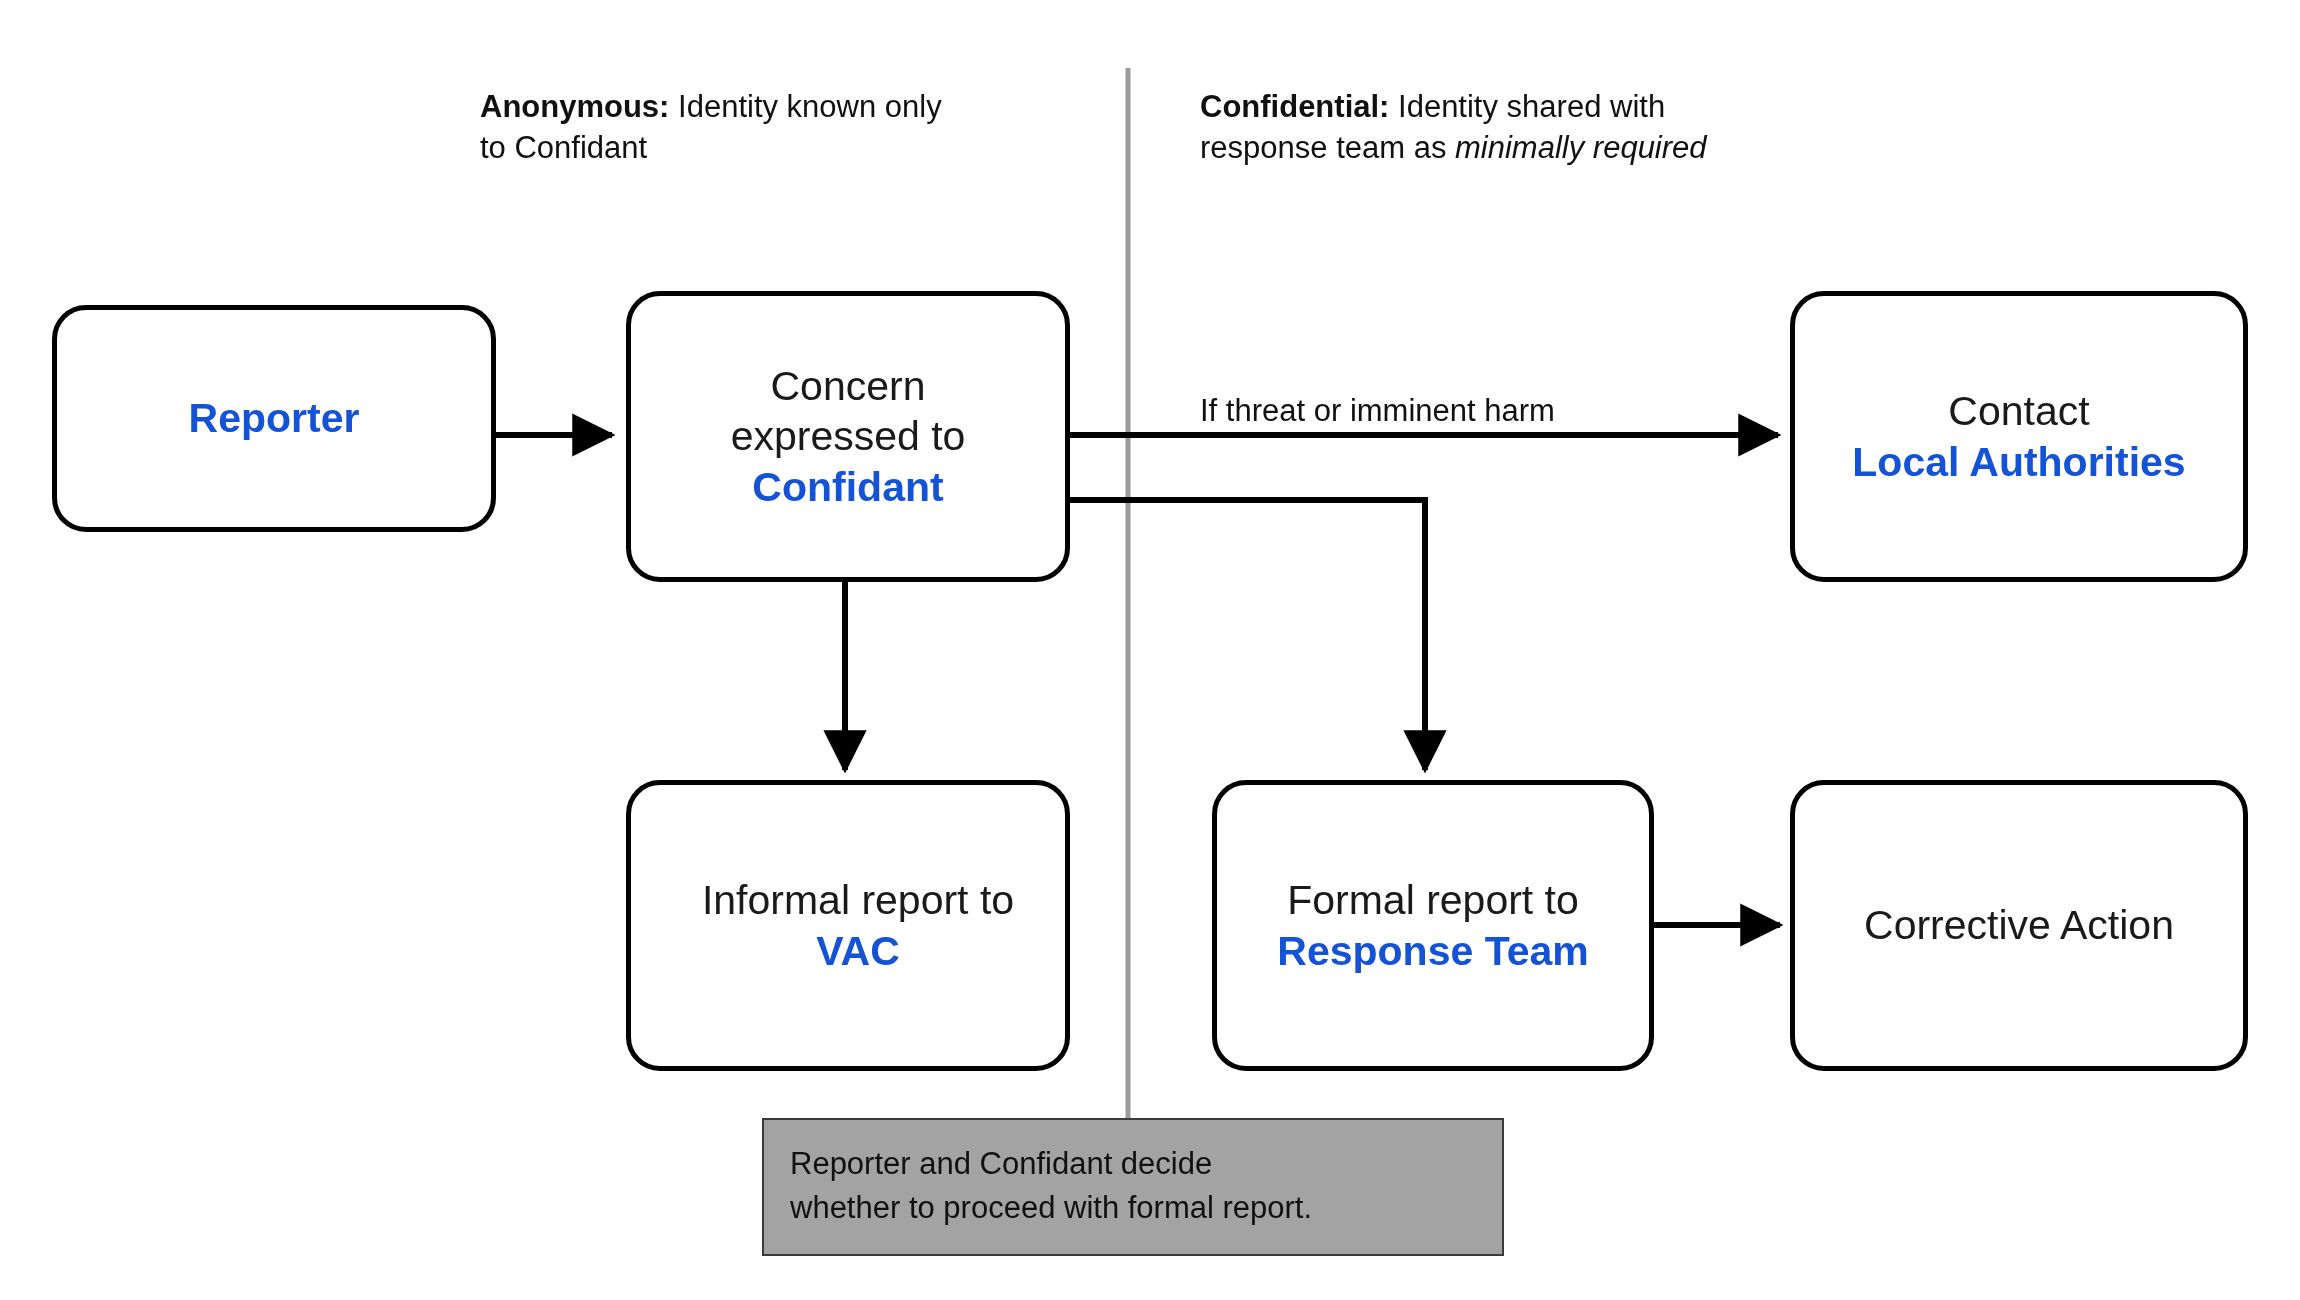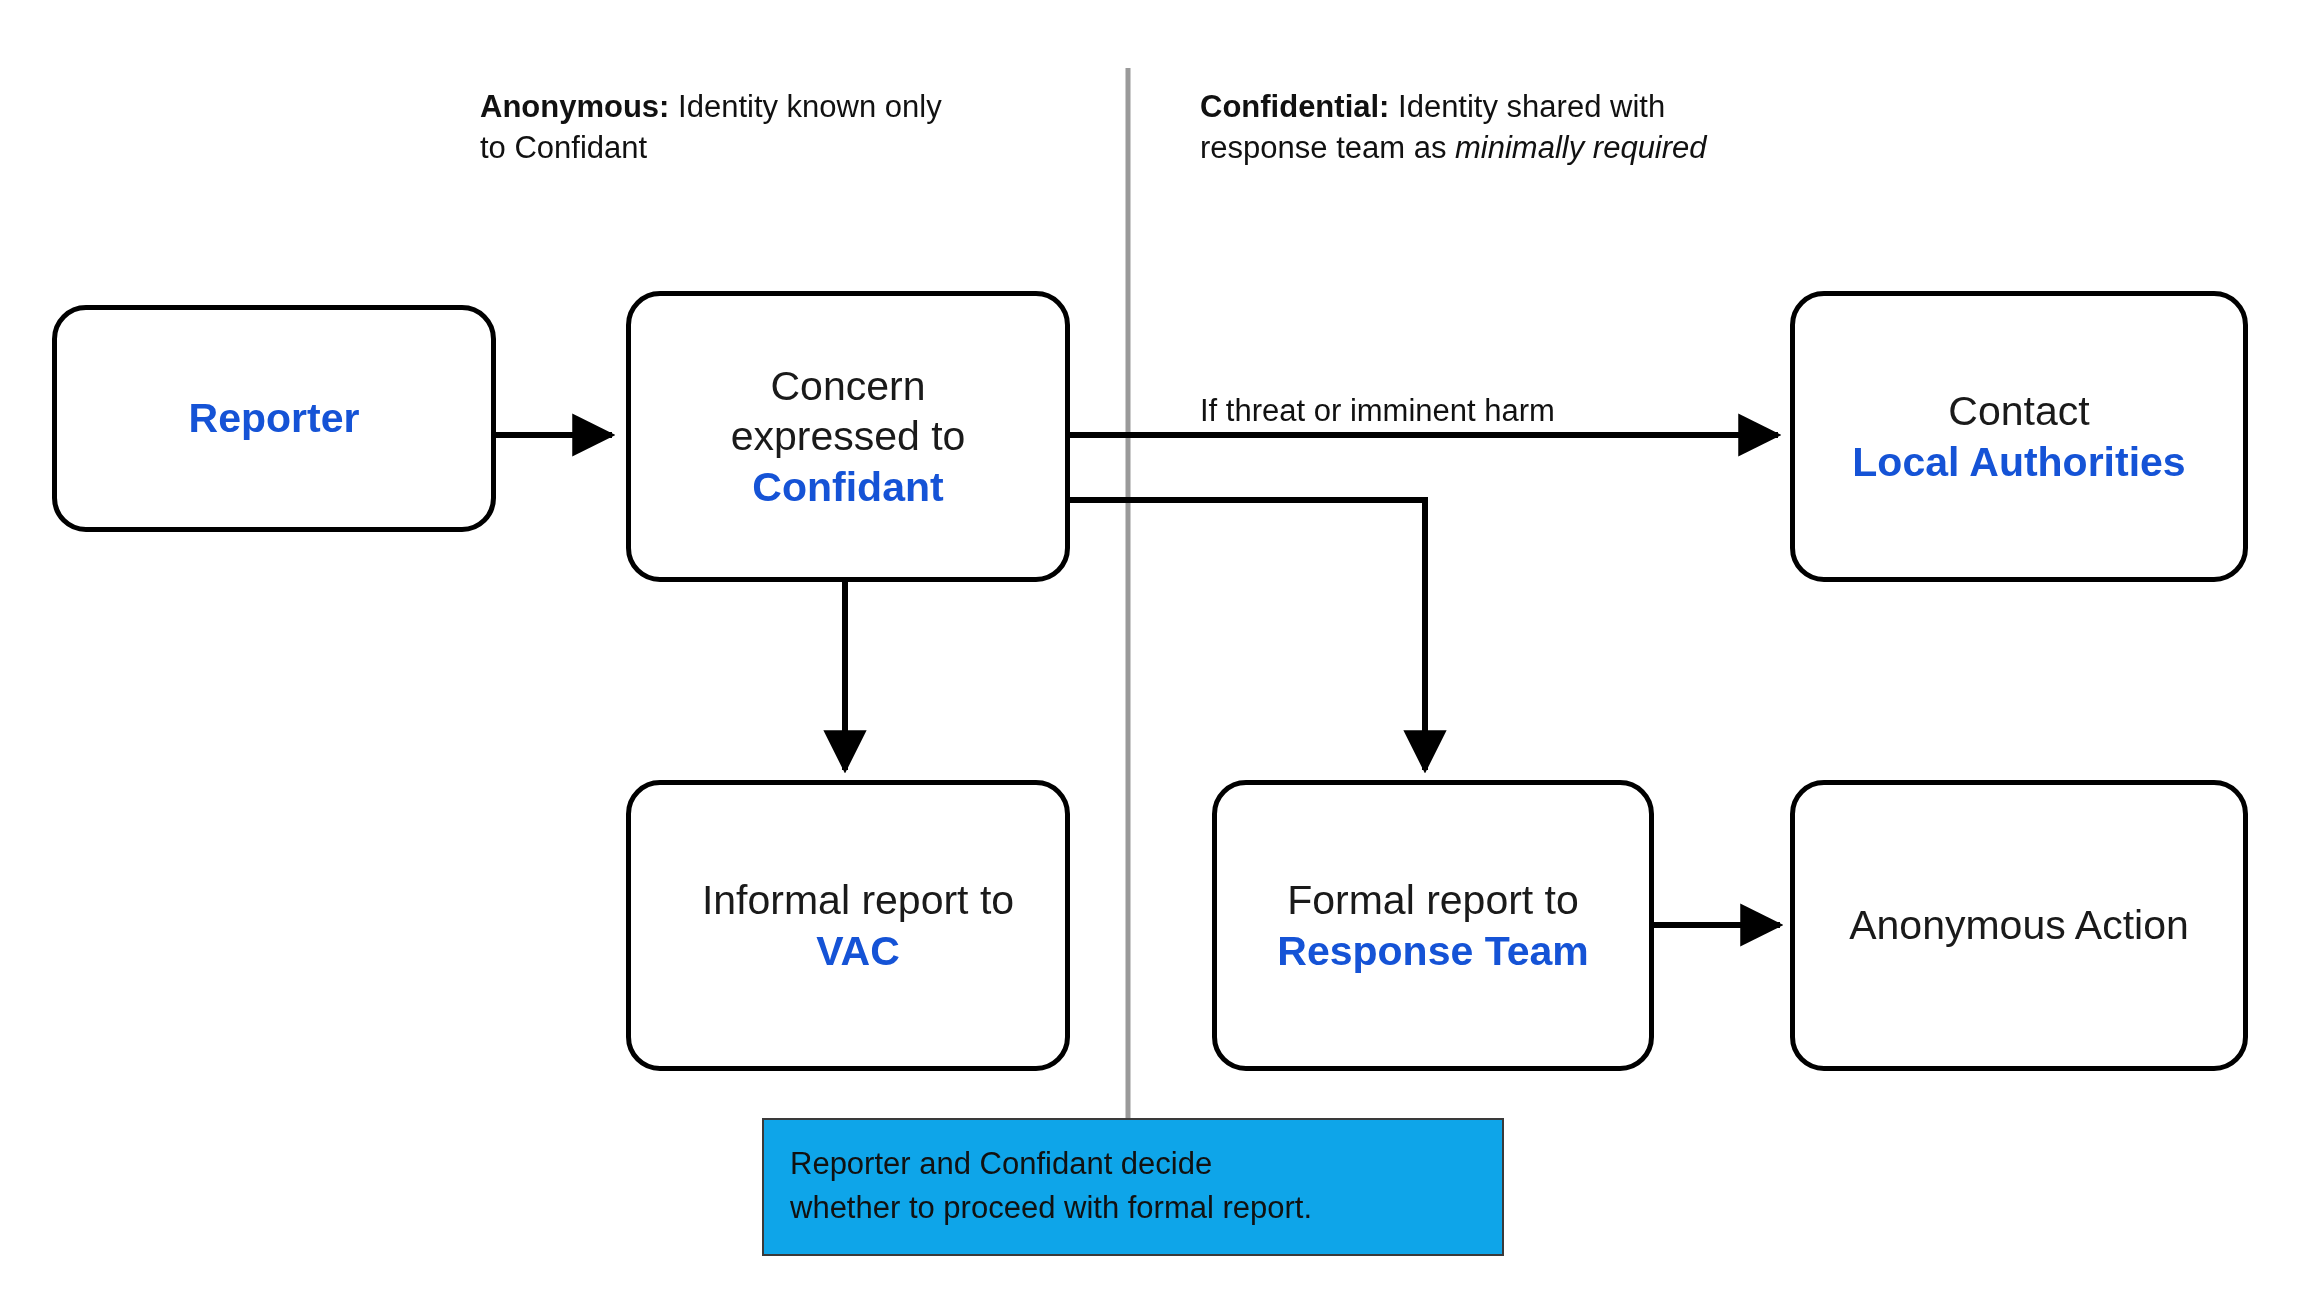--- a/index.html
+++ b/index.html
@@ -57,21 +57,21 @@
   .edge-label {
     position: absolute;
     font-size: 31px;
     color: #111111;
     white-space: nowrap;
   }
   .note-box {
     position: absolute;
     box-sizing: border-box;
     border: 2px solid #3a3a3a;
-    background: #0ea5e9;
+    background: #a3a3a3;
     font-size: 31px;
     line-height: 1.42;
     color: #111111;
     padding: 22px 26px 20px 26px;
     white-space: pre-line;
   }
 </style>
 </head>
 <body>
 
@@ -119,19 +119,19 @@
 
   <div class="node-box" style="left:626px; top:780px; width:444px; height:291px;padding-left:20px;">
     <span class="node-label"><span>Informal report to</span><br><span class="accent">VAC</span></span>
   </div>
 
   <div class="node-box" style="left:1212px; top:780px; width:442px; height:291px;">
     <span class="node-label"><span>Formal report to</span><br><span class="accent">Response Team</span></span>
   </div>
 
   <div class="node-box" style="left:1790px; top:780px; width:458px; height:291px;">
-    <span class="node-label"><span>Anonymous Action</span></span>
+    <span class="node-label"><span>Corrective Action</span></span>
   </div>
 
   <div class="note-box" style="left:762px; top:1118px; width:742px; height:138px;"><span>Reporter and Confidant decide
 whether to proceed with formal report.</span></div>
 
 </div>
 
 </body></html>

